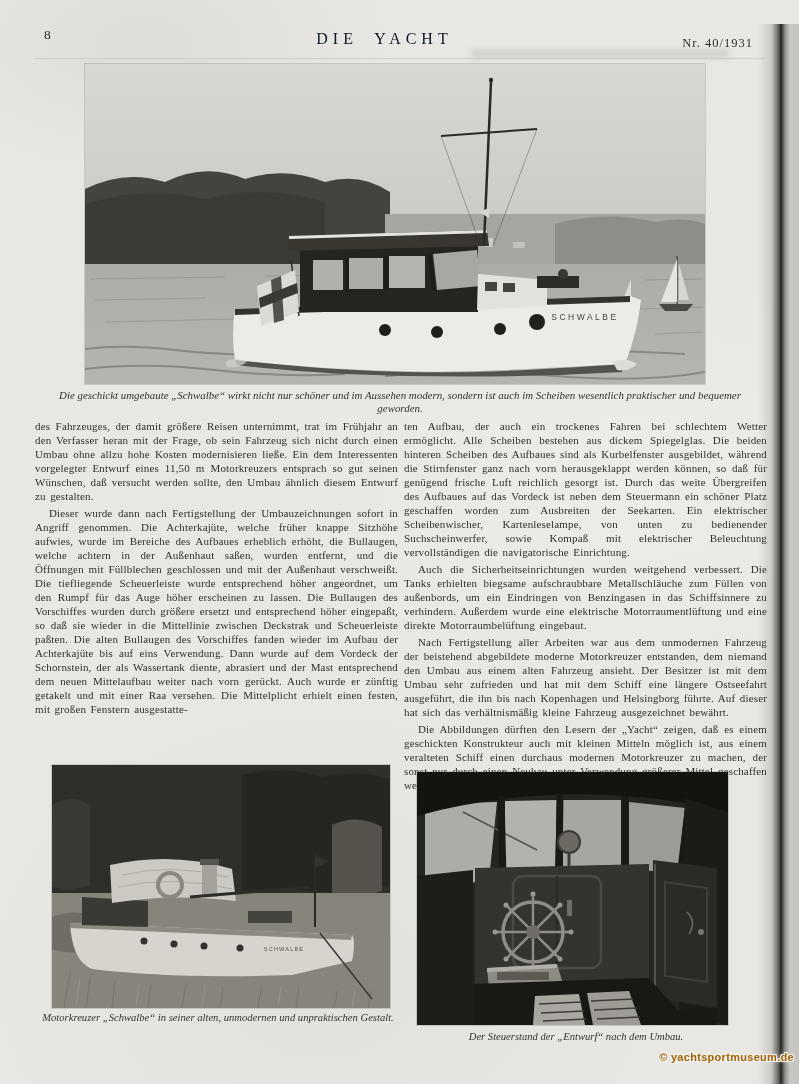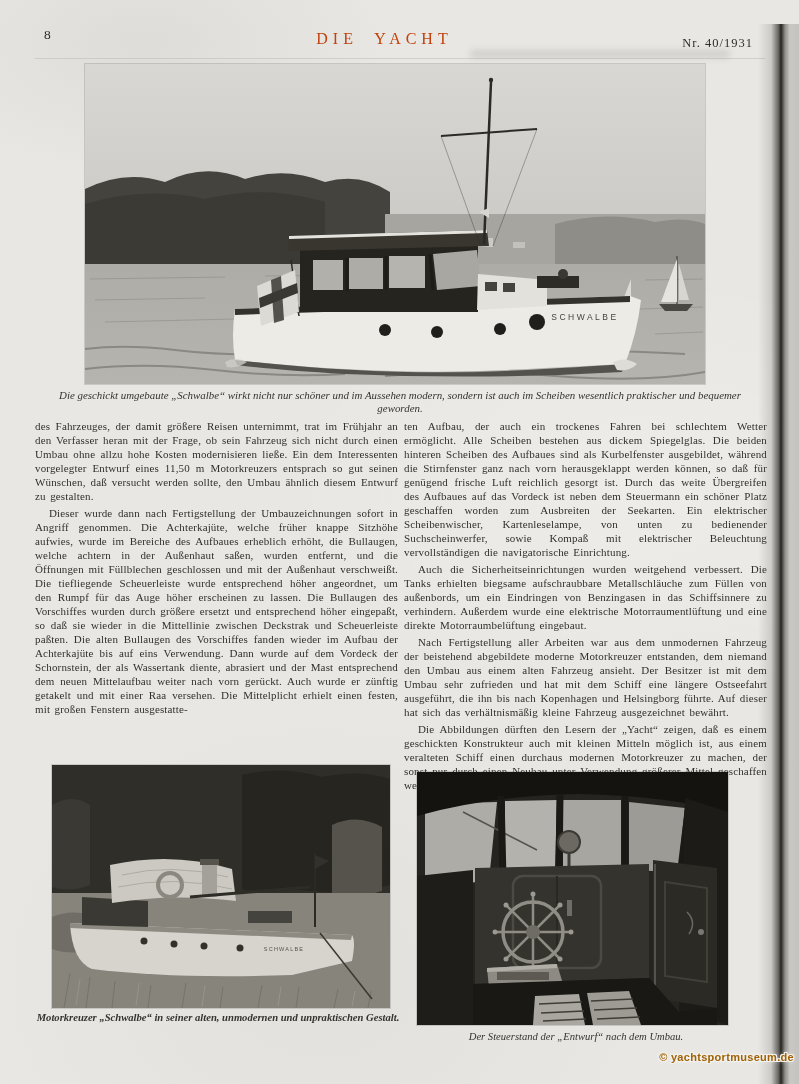--- a/index.html
+++ b/index.html
@@ -9,34 +9,34 @@
     color:#2f2d29;
     background:
       radial-gradient(ellipse 420px 220px at 18% 4%, rgba(158,156,150,.14), transparent 60%),
       radial-gradient(ellipse 560px 340px at 80% 45%, rgba(255,255,255,.22), transparent 65%),
       radial-gradient(ellipse 500px 400px at 40% 90%, rgba(170,168,162,.10), transparent 70%),
       #e8e7e3;
   }
   .abs{position:absolute;}
   
   .page-num{left:44px;top:27px;font-size:13.5px;}
-  .masthead{left:0;right:30px;top:30px;text-align:center;font-size:16px;letter-spacing:5px;word-spacing:8px;color:#c2410c;}
+  .masthead{left:0;right:30px;top:30px;text-align:center;font-size:16px;letter-spacing:5px;word-spacing:8px;color:#0f172a;}
   .issue{right:46px;top:36px;font-size:12.5px;letter-spacing:1px;}
   .header-rule{left:35px;top:58px;width:730px;height:1px;background:#bdbcb7;opacity:.55;}
   .smudge{left:470px;top:50px;width:260px;height:8px;background:rgba(140,138,132,.25);border-radius:4px;filter:blur(3px);}
   
   .photo{background:#3b82f6;box-shadow:0 0 0 1px rgba(60,58,54,.18);}
   .photo svg{display:block;}
   .photo-main{left:85px;top:64px;width:620px;height:320px;}
   .photo-old{left:52px;top:765px;width:338px;height:243px;}
   .photo-helm{left:417px;top:772px;width:311px;height:253px;}
   
   .caption{font-style:italic;text-align:center;color:#35332f;}
   .cap-main{left:38px;top:389px;width:724px;font-size:10.9px;line-height:13px;}
-  .cap-old{left:35px;top:1012px;width:366px;font-size:10.6px;line-height:12.5px;font-weight:bold;}
+  .cap-old{left:35px;top:1012px;width:366px;font-size:10.6px;line-height:12.5px;}
   .cap-helm{left:408px;top:1031px;width:336px;font-size:10.6px;line-height:12.5px;}
   
   .col{top:419px;font-size:11px;line-height:14px;text-align:justify;word-spacing:1.6px;letter-spacing:.15px;color:#32302c;}
   .col-left{left:35px;width:363px;}
   .col-right{left:404px;width:363px;}
   .col p{margin:0 0 3px 0;}
   .col p.ind{text-indent:14px;}
   
   .gutter{left:758px;top:24px;width:41px;height:1060px;z-index:3;
     background:linear-gradient(90deg,

